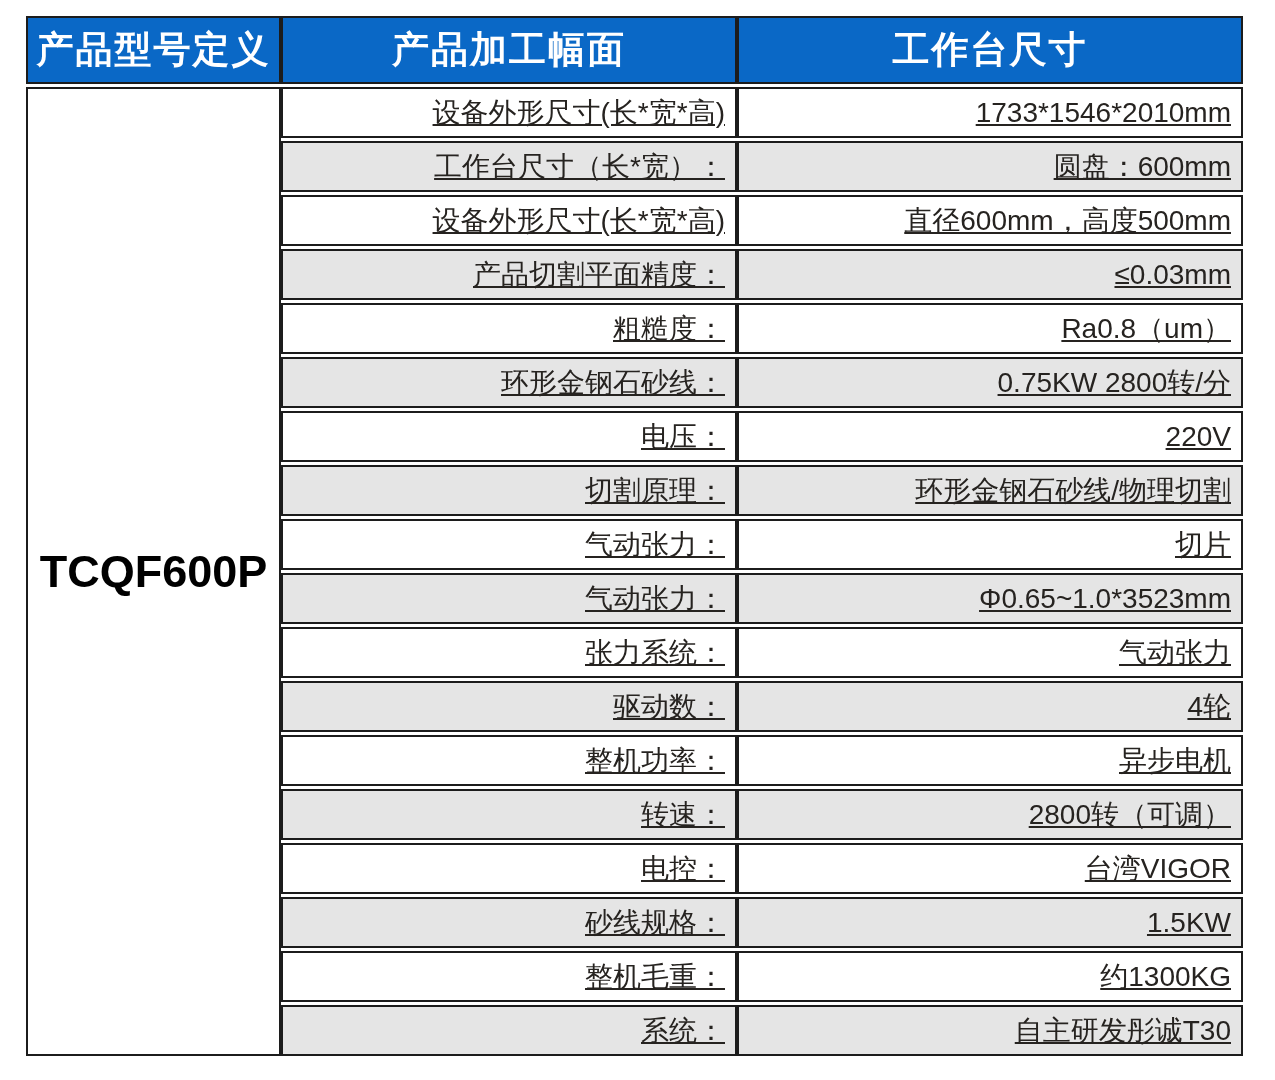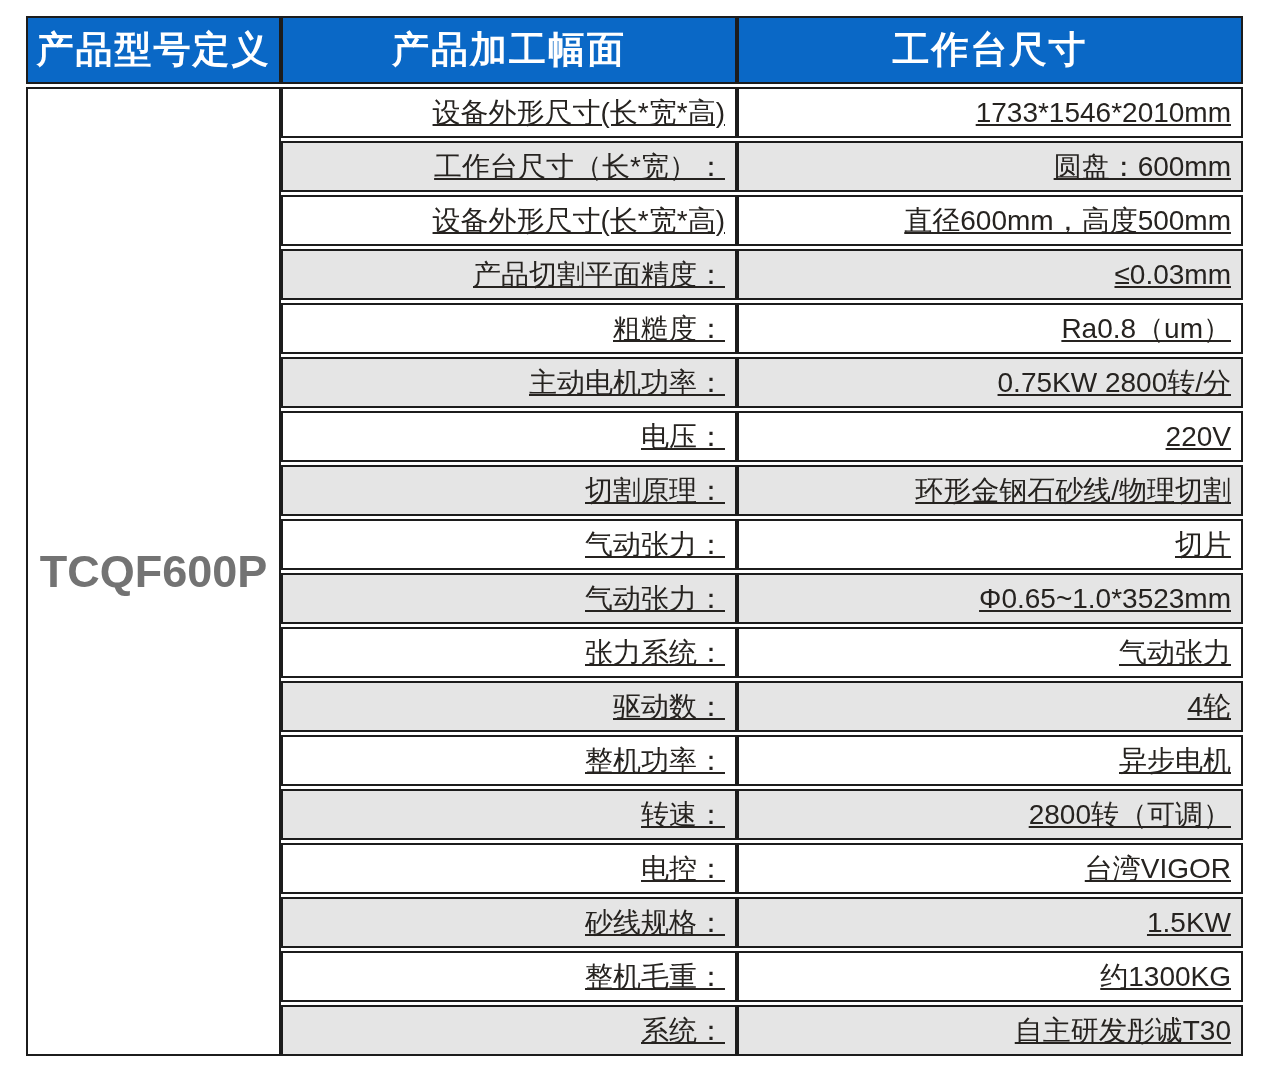--- a/index.html
+++ b/index.html
@@ -43,21 +43,21 @@
     vertical-align: middle;
     padding: 0;
   }
   td.model-cell {
     background: #ffffff;
     text-align: center;
     vertical-align: middle;
     padding: 0;
   }
   .model-text {
-    color: #737373;
+    color: #000000;
     font-size: 45px;
     font-weight: bold;
     letter-spacing: 0px;
   }
   td.label-cell, td.value-cell {
     height: 51px;
     font-size: 28px;
     color: #262320;
     vertical-align: middle;
     text-align: right;
@@ -103,21 +103,21 @@
         </tr>
         <tr class="row-gray">
           <td class="label-cell">产品切割平面精度：</td>
           <td class="value-cell">≤0.03mm</td>
         </tr>
         <tr class="row-white">
           <td class="label-cell">粗糙度：</td>
           <td class="value-cell">Ra0.8（um）</td>
         </tr>
         <tr class="row-gray">
-          <td class="label-cell">主动电机功率：</td>
+          <td class="label-cell">环形金钢石砂线：</td>
           <td class="value-cell">0.75KW 2800转/分</td>
         </tr>
         <tr class="row-white">
           <td class="label-cell">电压：</td>
           <td class="value-cell">220V</td>
         </tr>
         <tr class="row-gray">
           <td class="label-cell">切割原理：</td>
           <td class="value-cell">环形金钢石砂线/物理切割</td>
         </tr>

